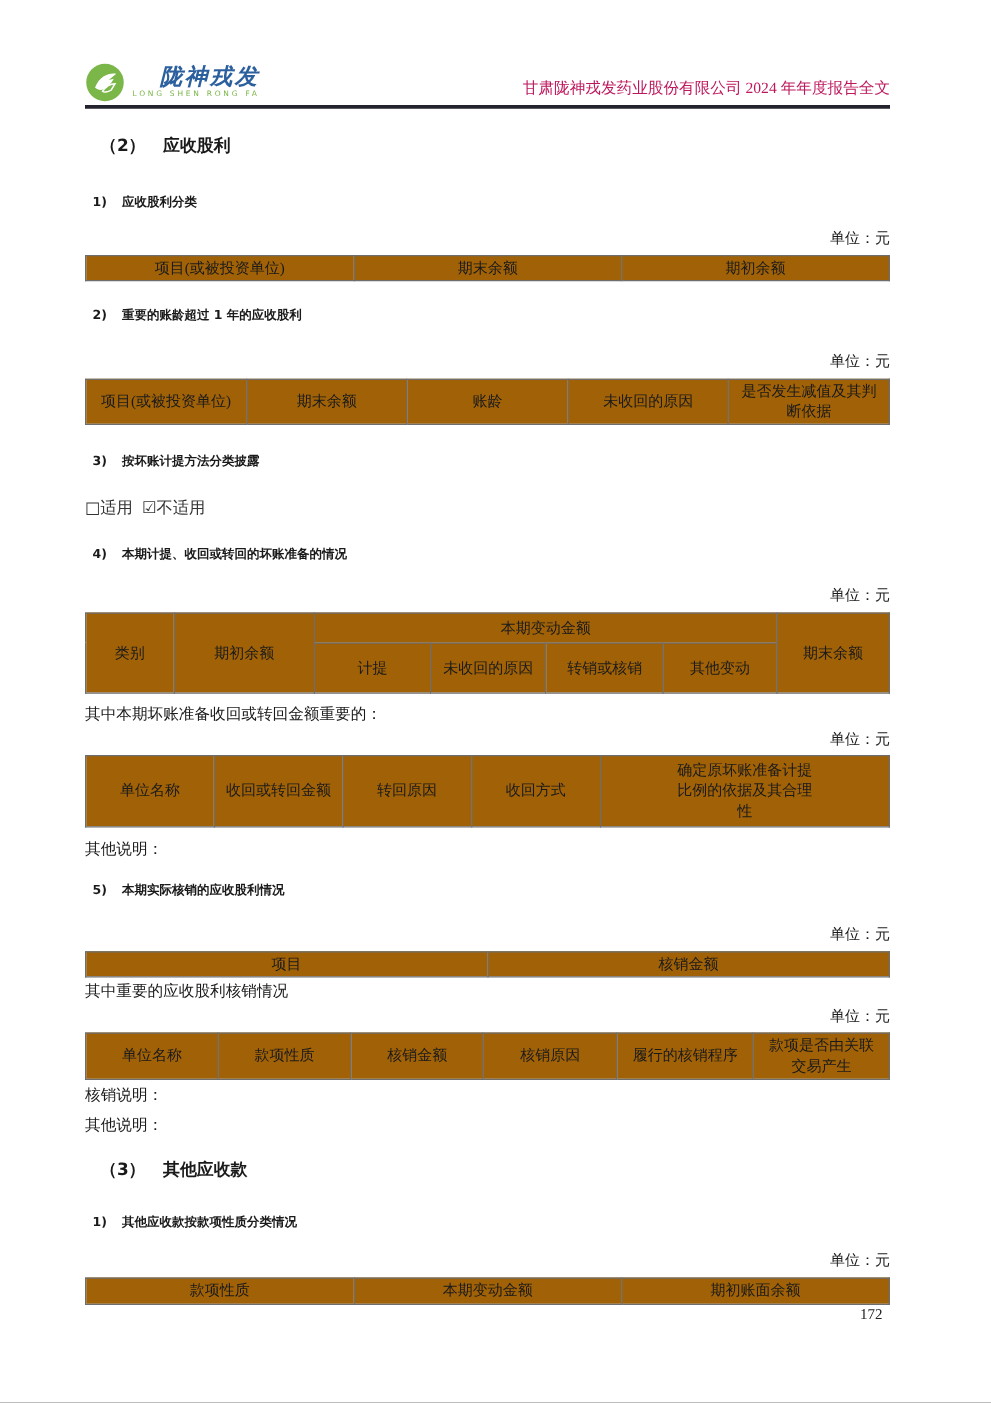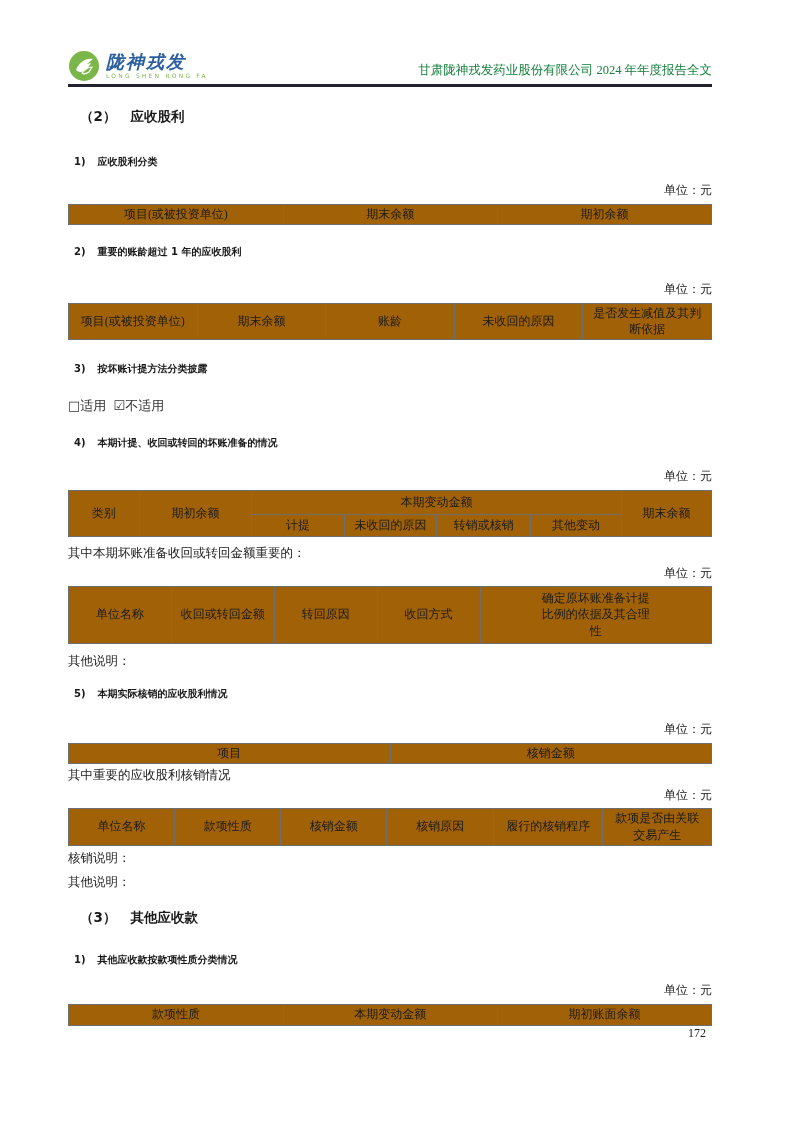--- a/index.html
+++ b/index.html
@@ -6,26 +6,26 @@
   html,body { background:#888; }
   .page {
     width:793px; height:1122px; background:#fff; margin:0 auto; position:relative;
     padding:46px 81px 0 68px; overflow:hidden;
     font-family:"Liberation Serif","DejaVu Serif",serif; color:#1a1a1a;
   }
   
   .hdr { display:flex; align-items:flex-end; justify-content:space-between; height:36px; }
   .brand { display:flex; align-items:center; gap:6px; }
   .brand svg { display:block; }
-  .brand-txt { display:flex; flex-direction:column; line-height:1; }
+  .brand-txt { display:flex; flex-direction:column; line-height:1;align-items:flex-end; }
   .brand-cn { font-family:"DejaVu Sans",sans-serif; font-weight:700; font-style:italic;
               color:#2b5f9e; font-size:18px; letter-spacing:2px; }
   .brand-en { color:#7ab648; font-size:6px; letter-spacing:2.2px; margin-top:2px;
               font-family:"DejaVu Sans",sans-serif; }
-  .doc-title { font-size:12.5px; color:#15803d; padding-bottom:3px; }
+  .doc-title { font-size:12.5px; color:#be185d; padding-bottom:3px; }
   .hdr-rule { height:2.5px; background:#23232d; margin-top:2px; }
   
   .h-num { display:inline-block; font-family:"DejaVu Sans",sans-serif; font-weight:700; }
   .h-txt { font-family:"DejaVu Sans",sans-serif; font-weight:700; }
   .lvl1 { font-size:13.5px; padding-left:12px; }
   .lvl1 .h-num { margin-right:14px; }
   .lvl2 { font-size:10px; padding-left:6px; }
   .lvl2 .h-num { margin-right:12px; }
   .plain { font-size:12.5px; }
   .unit { font-size:12px; text-align:right; }
@@ -141,21 +141,21 @@
         <col style="width:14.1%">
         <col style="width:14%">
       </colgroup>
     <tbody>
         <tr style="height:24px">
       <th rowspan="2">类别</th>
       <th rowspan="2">期初余额</th>
       <th colspan="4">本期变动金额</th>
       <th rowspan="2">期末余额</th>
     </tr>
-    <tr style="height:22px">
+    <tr style="height:40px">
       <th>计提</th>
       <th>未收回的原因</th>
       <th>转销或核销</th>
       <th>其他变动</th>
     </tr>
   </tbody>
     </table>
 
   <div class="plain" style="margin-top:8px">其中本期坏账准备收回或转回金额重要的：</div>
 

